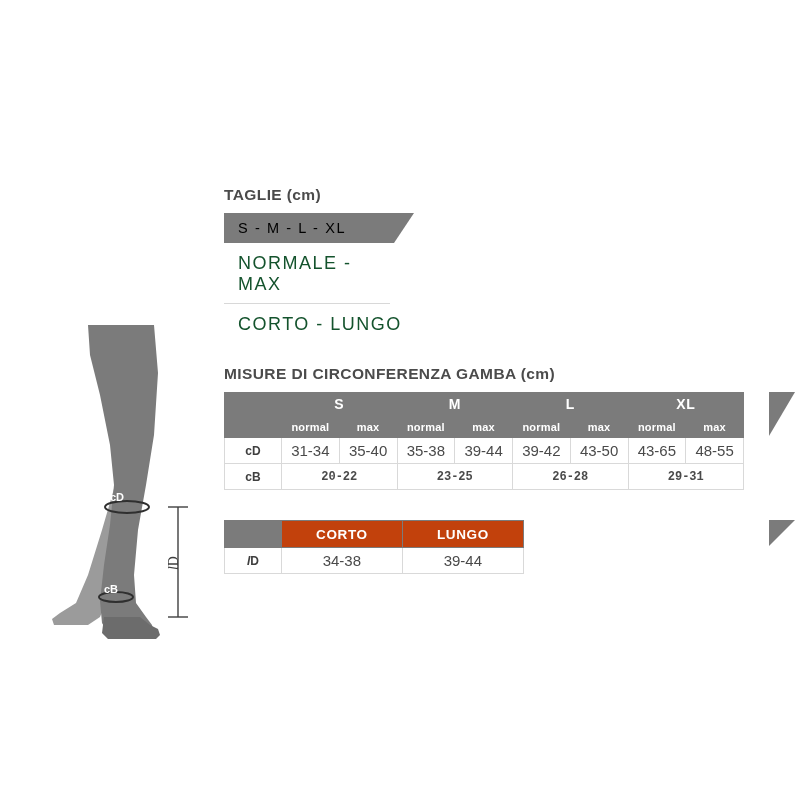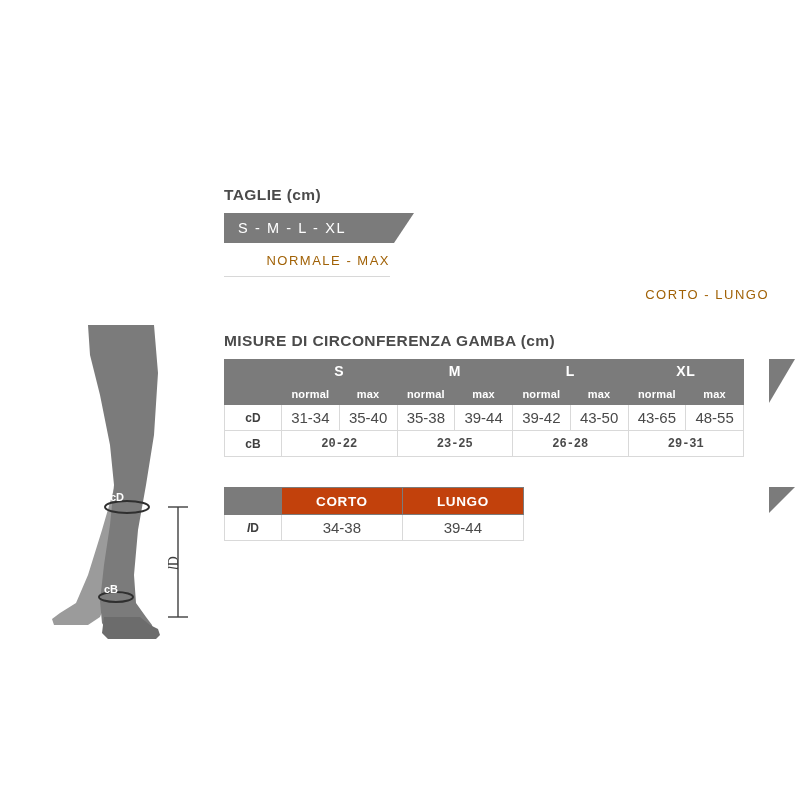--- a/index.html
+++ b/index.html
@@ -46,46 +46,45 @@
     letter-spacing: 0.4px;
     margin: 0 0 9px 0;
   }
 
   
   .banner {
     position: relative;
     height: 30px;
     width: 170px;
     background: #7b7b7b;
-    color: #ffffff;
+    color: #000000;
     display: flex;
     align-items: center;
     padding-left: 14px;
     box-sizing: border-box;
     font-size: 14.5px;
     letter-spacing: 1.6px;
   }
   .banner::after {
     content: "";
     position: absolute;
     right: -20px;
     top: 0;
     width: 0;
     height: 0;
     border-left: 20px solid #7b7b7b;
     border-bottom: 30px solid transparent;
   }
 
   .sub-line {
-    font-size: 13px;
+    font-size: 18px;
     letter-spacing: 1.5px;
-    color: #a16207;
+    color: #14532d;
     padding-left: 14px;
     margin-top: 10px;
-    text-align: right;
   }
   .sub-line.divider {
     border-bottom: 1px solid #d8d8d8;
     padding-bottom: 8px;
     width: 152px;
   }
 
   
   table {
     border-collapse: collapse;

